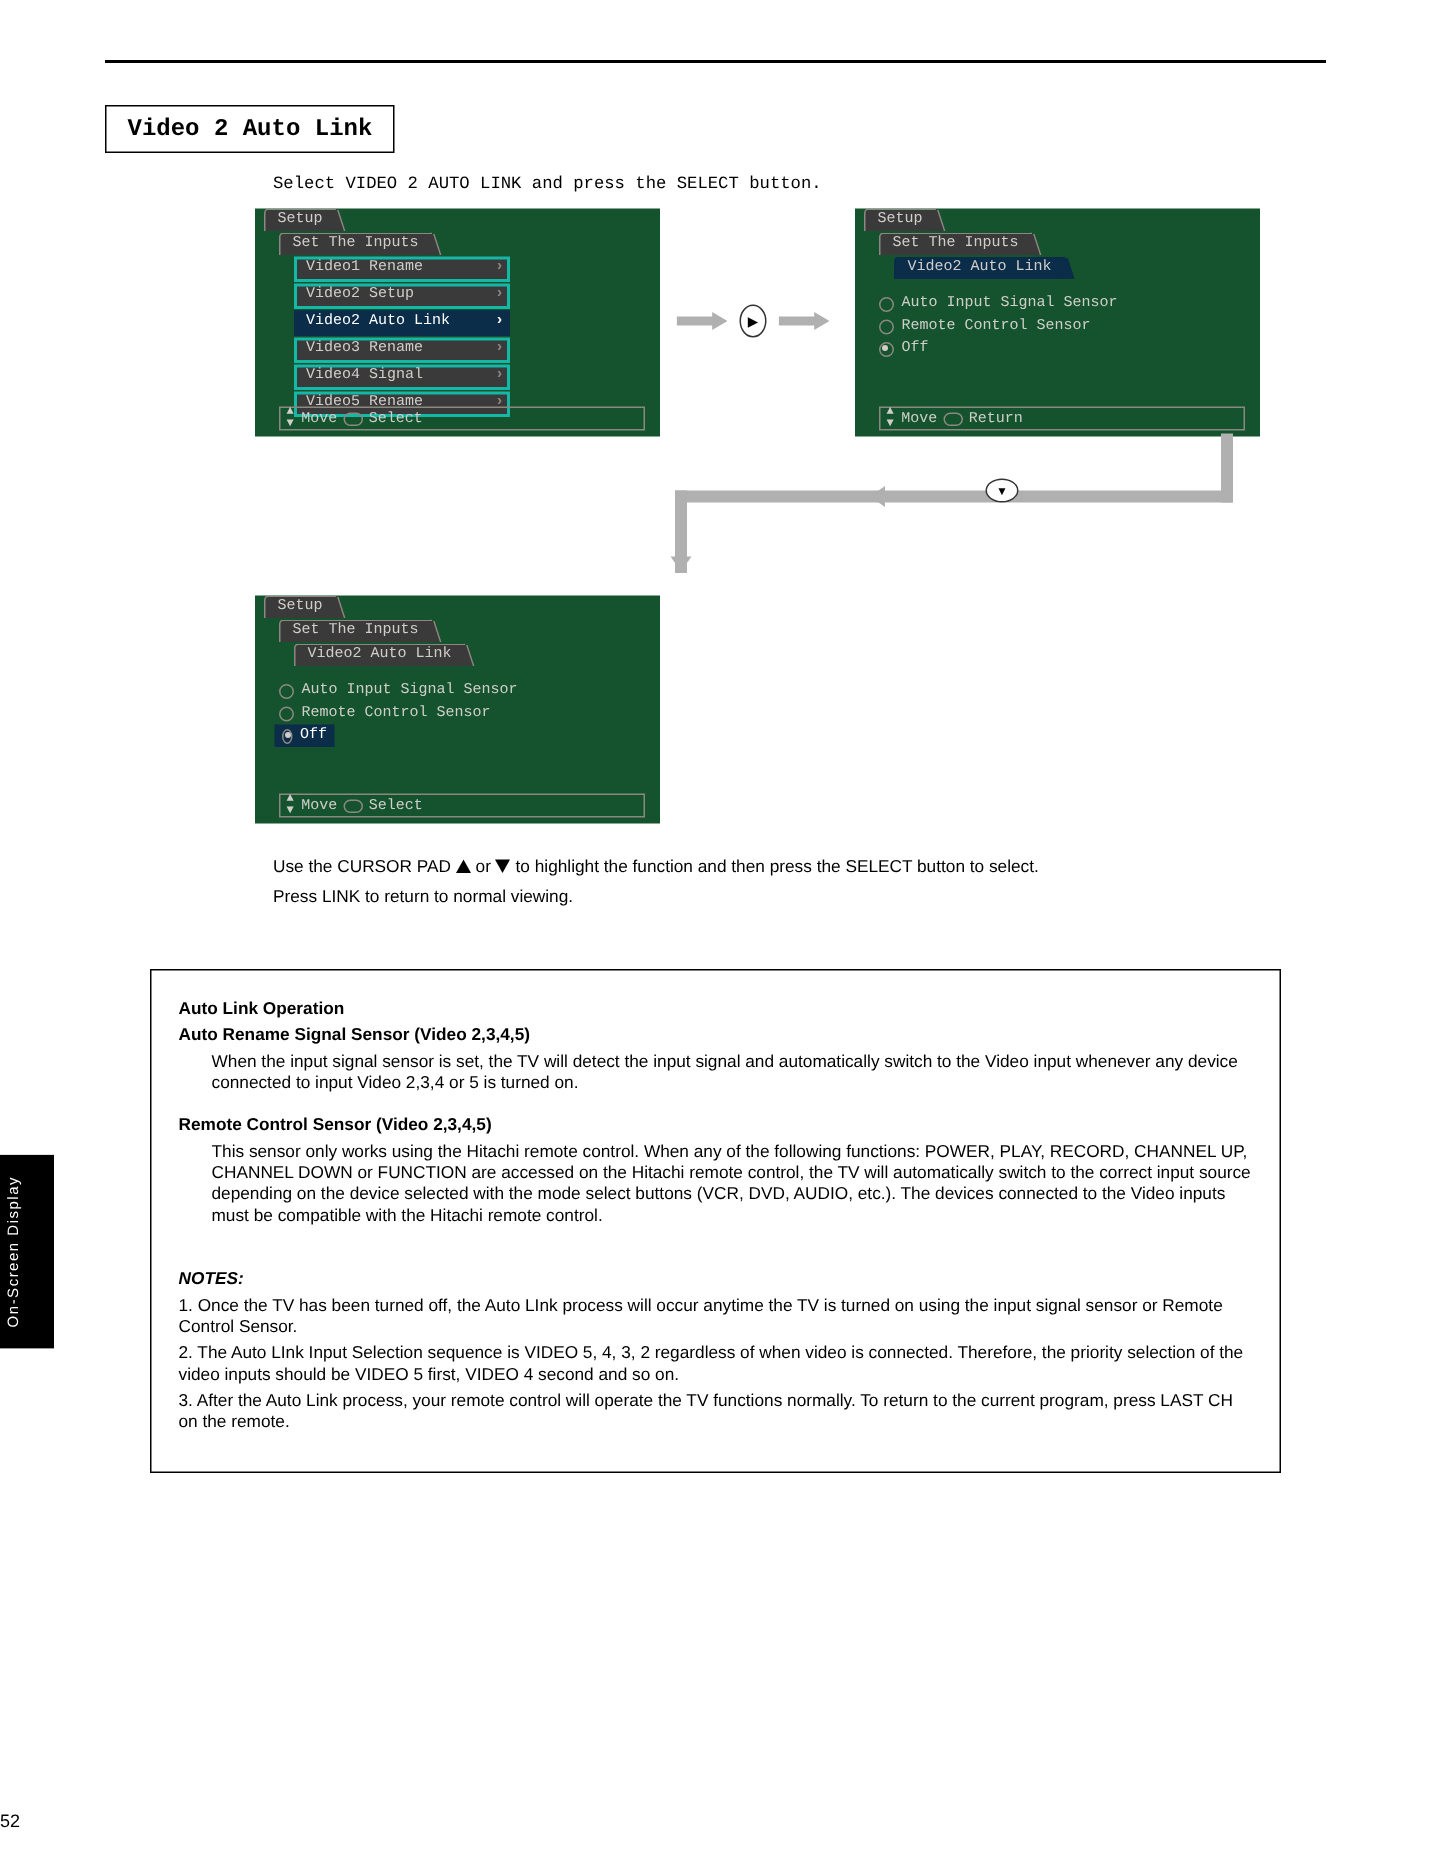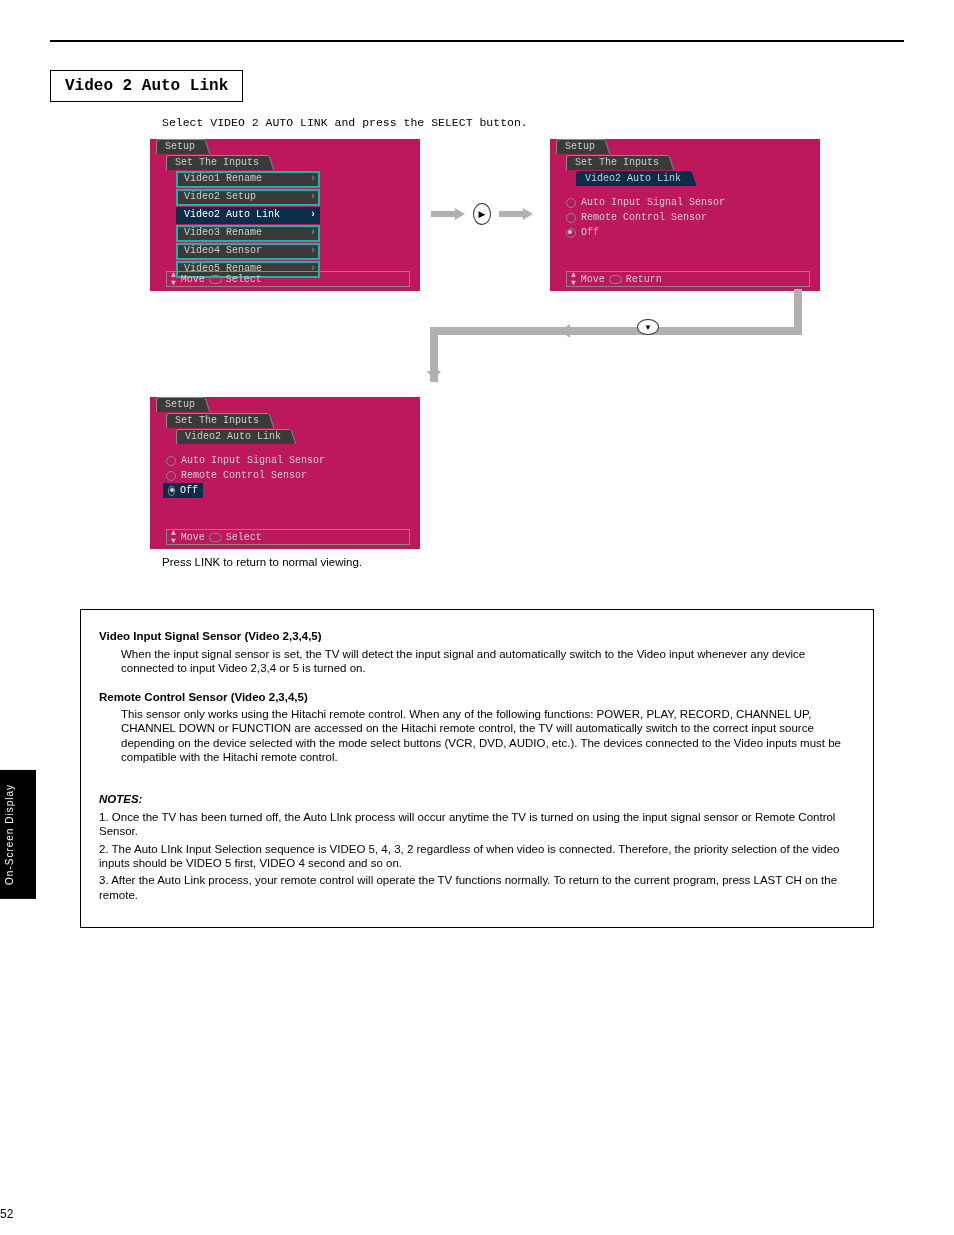--- a/index.html
+++ b/index.html
@@ -1,22 +1,22 @@
 <!DOCTYPE html>
 <html><head>
 <meta charset="utf-8">
 <style>
 html,body{margin:0;padding:0;font-family:Arial,Helvetica,sans-serif;background:#fff;color:#000}
-.page{width:954px;height:1235px;position:relative;box-sizing:border-box;padding:40px 50px 30px}
+.page{width:954px;height:1235px;position:relative;box-sizing:border-box;padding:40px 70px 30px}
 .top-rule{height:2px;background:#000;margin-bottom:28px}
 .box-heading{display:inline-block;border:1px solid #000;padding:6px 14px;font-family:"Courier New",monospace;font-weight:bold;font-size:16px}
 .instruction-primary{font-family:"Courier New",monospace;font-size:11.5px;margin:6px 0 10px 112px}
 
 .fig-wrap{position:relative;width:700px;height:200px;margin-left:100px}
-.osd{position:absolute;width:270px;height:152px;background:#be185d;color:#d0cec9;font-family:"Courier New",monospace;font-size:10px}
+.osd{position:absolute;width:270px;height:152px;background:#14532d;color:#d0cec9;font-family:"Courier New",monospace;font-size:10px}
 .osd-top-left{left:0;top:0}
 .osd-top-right{left:400px;top:0}
 
 .tab{display:inline-block;height:14px;line-height:13px;padding:0 8px;margin-bottom:1px;border:1px solid #8b8880;border-bottom:none;border-top-left-radius:3px;background:#3a3a3a;position:relative}
 .tab::after{content:"";position:absolute;right:-5px;top:0;width:8px;height:100%;background:#3a3a3a;border-right:1px solid #8b8880;transform:skewX(18deg)}
 .tab.sel{background:#0b2d4a;border-color:#0b2d4a}
 .tab.sel::after{background:#0b2d4a;border-color:#0b2d4a}
 .tabs0{padding-left:6px}
 .tabs1{padding-left:16px}
 .tabs2{padding-left:26px}
@@ -76,21 +76,21 @@
 
 <div class="fig-wrap">
 
   <div class="osd osd-top-left">
     <div class="tabs0"><span class="tab">Setup</span></div>
     <div class="tabs1"><span class="tab">Set The Inputs</span></div>
     <span class="row">Video1 Rename</span>
     <span class="row">Video2 Setup</span>
     <span class="row sel">Video2 Auto Link</span>
     <span class="row">Video3 Rename</span>
-    <span class="row">Video4 Sensor</span>
+    <span class="row">Video4 Signal</span>
     <span class="row">Video5 Rename</span>
     <div class="footer">
       <span class="ud">▲<br>▼</span>
           <span>Move</span>
       <span class="db"></span>
           <span>Select</span>
     </div>
   </div>
 
   <div class="flow-r">
@@ -156,25 +156,33 @@
     <div class="footer">
       <span class="ud">▲<br>▼</span>
           <span>Move</span>
       <span class="db"></span>
           <span>Select</span>
     </div>
   </div>
 </div>
 
 
+<div class="body-para">
+  <span>Use the CURSOR PAD </span>
+  <span class="tri up"></span>
+  <span> or </span>
+  <span class="tri dn"></span>
+  <span> to highlight the function and then press the SELECT button to select.</span>
+</div>
 <div class="body-para" style="margin-top:6px">Press LINK to return to normal viewing.</div>
 
 
 <div class="inset">
-  <p class="ttl">Video Input Signal Sensor (Video 2,3,4,5)</p>
+  <p><b>Auto Link Operation</b></p>
+  <p class="ttl">Auto Rename Signal Sensor (Video 2,3,4,5)</p>
   <p class="ind">When the input signal sensor is set, the TV will detect the input signal and automatically switch to the Video input whenever any device connected to input Video 2,3,4 or 5 is turned on.</p>
   <p class="ttl" style="margin-top:14px">Remote Control Sensor (Video 2,3,4,5)</p>
   <p class="ind">This sensor only works using the Hitachi remote control. When any of the following functions: POWER, PLAY, RECORD, CHANNEL UP, CHANNEL DOWN or FUNCTION are accessed on the Hitachi remote control, the TV will automatically switch to the correct input source depending on the device selected with the mode select buttons (VCR, DVD, AUDIO, etc.). The devices connected to the Video inputs must be compatible with the Hitachi remote control.</p>
   <div class="notes">
     <p><b style="font-style:italic">NOTES:</b></p>
     <p>1.  Once the TV has been turned off, the Auto LInk process will occur anytime the TV is turned on using the input signal sensor or Remote Control Sensor.</p>
     <p>2.  The Auto LInk Input Selection sequence is VIDEO 5, 4, 3, 2 regardless of when video is connected. Therefore, the priority selection of the video inputs should be VIDEO 5 first, VIDEO 4 second and so on.</p>
     <p>3.  After the Auto Link process, your remote control will operate the TV functions normally. To return to the current program, press LAST CH on the remote.</p>
   </div>
 </div>

